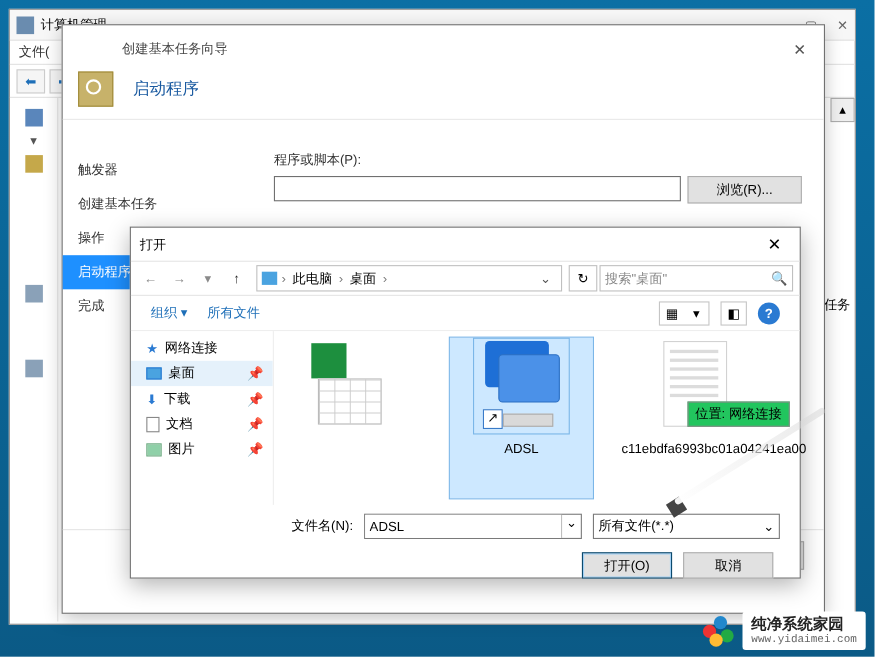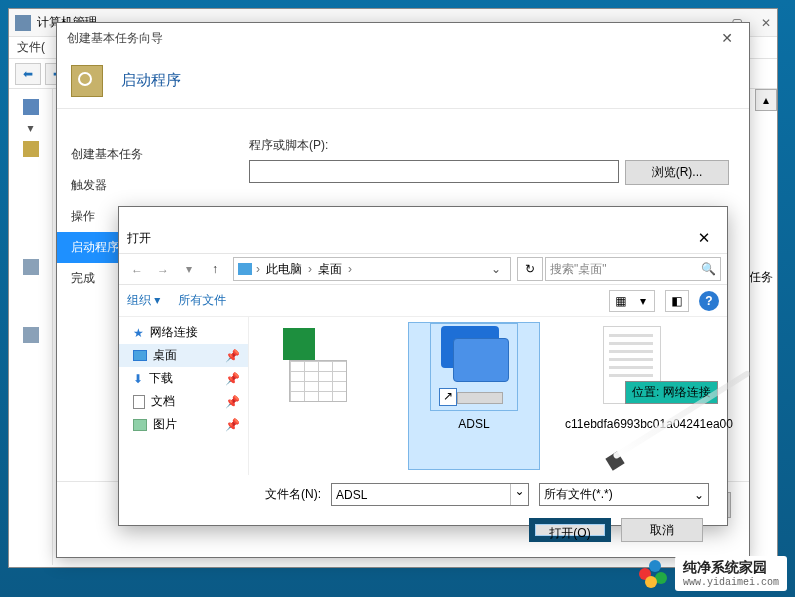--- a/index.html
+++ b/index.html
@@ -13,52 +13,52 @@
   .mgmt-tool { height:30px; padding:2px 6px; display:flex; align-items:center; gap:4px; border-bottom:1px solid #e2e2e2;}
   .arrow-btn { width:26px; height:22px; border:1px solid #ccc; background:#f5f5f5; display:flex; align-items:center; justify-content:center; color:#1e6fb8;}
   .mgmt-body { display:flex; height:calc(100% - 82px);}
   .mgmt-tree { width:44px; border-right:1px solid #e5e5e5; padding:4px 2px;}
   .tree-ico { width:16px; height:16px; margin:6px auto; display:block; }
   .mgmt-right-pane { width:36px; border-left:1px solid #e5e5e5; position:relative;}
   .mgmt-right-pane .lbl { position:absolute; right:4px; top:180px; writing-mode:horizontal-tb;}
   .up-btn { position:absolute; top:0; right:0; width:22px; height:22px; border:1px solid #adadad; background:#efefef; display:flex; align-items:center; justify-content:center;}
   
   .wizard { position:absolute; left:56px; top:22px; width:694px; height:536px; background:#fff; border:1px solid #717171; box-shadow:0 4px 16px rgba(0,0,0,.25);}
-  .wiz-title { height:30px; display:flex; align-items:center; padding:0 10px; color:#444;}
+  .wiz-title { height:30px; display:flex; align-items:flex-end; padding:0 10px; color:#444;margin-left:44px;}
   .wiz-title .x { margin-left:auto; font-size:14px; color:#555; width:24px; text-align:center; }
   .wiz-header { height:56px; border-bottom:1px solid #e8e8e8; display:flex; align-items:center; padding:2px 14px;}
   .wiz-header .hicon { width:32px; height:32px; background:#c7b26a; border:1px solid #a08a3a; margin-right:18px; position:relative;}
   .wiz-header .hicon::after{content:""; position:absolute; left:6px; top:6px; width:10px;height:10px;border:2px solid #fff; border-radius:50%;}
   .wiz-header h1 { font-size:15px; color:#1a5aa0; font-weight:400; margin:0;}
   .wiz-body { display:flex; height:372px; }
   .wiz-side { width:168px; padding:30px 0 0 0; }
   .wiz-side .item { padding:7px 14px; color:#333; }
   .wiz-side .item.sel { background:#1e90ff; color:#fff; }
   .wiz-main { flex:1; padding:28px 20px 10px 24px; position:relative;}
   .wiz-main label { display:block; margin-bottom:6px; color:#333;}
   .wiz-row { display:flex; gap:6px; }
   .wiz-row input[type=text] { flex:1; height:23px; border:1px solid #707070; padding:2px 4px;}
   .browse-btn { width:104px; height:25px; background:#e1e1e1; border:1px solid #adadad;}
   .wiz-footer { height:46px; border-top:1px solid #e5e5e5; display:flex; align-items:center; justify-content:flex-end; padding:0 18px; gap:8px;}
   .wiz-btn { width:90px; height:26px; border:1px solid #adadad; background:#e1e1e1;}
   .wiz-btn.disabled { color:#a0a0a0; }
   
   .open-dlg { position:absolute; left:118px; top:206px; width:610px; height:320px; background:#fff; border:1px solid #707070; box-shadow:0 6px 20px rgba(0,0,0,.3);}
-  .open-title { height:30px; display:flex; align-items:center; padding:0 8px;margin-top:16px; }
+  .open-title { height:30px; display:flex; align-items:center; padding:0 8px; }
   .open-title .x { margin-left:auto; font-size:15px; width:30px; text-align:center;}
   .open-nav { height:32px; border-top:1px solid #e5e5e5; border-bottom:1px solid #e5e5e5; display:flex; align-items:center; padding:0 6px; gap:2px;}
   .nav-ico { width:24px; height:24px; display:flex; align-items:center; justify-content:center; color:#8a8a8a;}
   .nav-ico.active { color:#2b2b2b;}
   .addr-bar { flex:1; height:24px; border:1px solid #c0c0c0; display:flex; align-items:center; padding:0 4px; gap:4px; margin:0 4px;}
   .addr-bar .seg { padding:0 2px;}
   .addr-bar .chev { color:#7a7a7a;}
   .addr-drop { width:20px; color:#565656; text-align:center;}
   .refresh { width:26px; height:24px; border:1px solid #c0c0c0; display:flex;align-items:center;justify-content:center;}
   .search-box { width:176px; height:24px; border:1px solid #c0c0c0; display:flex; align-items:center; padding:0 4px; color:#888; gap:6px;}
-  .open-toolbar { height:32px; display:flex; align-items:center; padding:0 8px; gap:18px; border-bottom:1px solid #eee;}
+  .open-toolbar { height:32px; display:flex; align-items:center; padding:0 18px; gap:18px; border-bottom:1px solid #eee;}
   .tb-link { color:#1e6fb8; }
   .tb-right { margin-left:auto; display:flex; align-items:center; gap:10px;}
   .view-split { display:flex; align-items:center; border:1px solid #c5c5c5; height:22px;}
   .view-split span{ width:22px; text-align:center;}
   .help-ico { width:20px;height:20px;border-radius:50%;background:#2a7ad2;color:#fff;display:flex;align-items:center;justify-content:center;font-weight:bold;}
   .open-body { display:flex; height:158px; }
   .open-tree { width:130px; border-right:1px solid #eee; padding:4px 0; overflow:hidden;}
   .ot-item { display:flex; align-items:center; gap:6px; padding:3px 8px 3px 14px; }
   .ot-item.sel { background:#e5f1fb;}
   .pin { margin-left:auto; color:#9a9a9a;}
@@ -71,32 +71,32 @@
   .excel-ico { background:linear-gradient(#fff,#fff); }
   .excel-ico::before{content:"";position:absolute;left:8px;top:4px;width:32px;height:32px;background:#1d8f3e;}
   .excel-ico::after{content:"";position:absolute;left:14px;top:36px;width:56px;height:40px;background:#fff;border:1px solid #bbb;
       background-image:linear-gradient(#ccc 1px,transparent 1px),linear-gradient(90deg,#ccc 1px,transparent 1px);background-size:14px 10px;}
   .adsl-ico::before{content:"";position:absolute;left:10px;top:2px;width:58px;height:42px;background:#1e6fd6;border-radius:4px;}
   .adsl-ico::after{content:"";position:absolute;left:22px;top:14px;width:54px;height:42px;background:#4b91e8;border-radius:4px;border:1px solid #2b6fc2;}
   .adsl-ico .base{position:absolute;left:26px;bottom:6px;width:46px;height:12px;background:#d9d9d9;border:1px solid #aaa;}
   .adsl-ico .sc{position:absolute;left:8px;bottom:4px;width:18px;height:18px;background:#fff;border:1px solid #3a7bc8;}
   .txt-ico::before{content:"";position:absolute;left:16px;top:2px;width:56px;height:76px;background:#fff;border:1px solid #d2d2d2;}
   .txt-ico::after{content:"";position:absolute;left:22px;top:10px;width:44px;height:3px;background:#dcdcdc;box-shadow:0 8px #dcdcdc,0 16px #dcdcdc,0 24px #dcdcdc,0 32px #dcdcdc,0 40px #dcdcdc;}
-  .tooltip { position:absolute; left:376px; top:64px; background:#14b8a6; border:1px solid #8a8a8a; padding:2px 6px; font-size:12px; z-index:5; white-space:nowrap;text-align:center;}
+  .tooltip { position:absolute; left:376px; top:64px; background:#22c55e; border:1px solid #8a8a8a; padding:2px 6px; font-size:12px; z-index:5; white-space:nowrap;text-align:center;}
   .open-footer { padding:8px 12px 10px 116px; }
   .of-row1 { display:flex; align-items:center; gap:10px; }
   .of-row1 .lbl { width:86px; text-align:right;}
   .combo { display:flex; border:1px solid #7a7a7a; height:23px; width:198px;}
   .combo input{ border:0; flex:1; padding:0 4px; outline:none;}
   .combo .dd { width:18px; border-left:1px solid #bfbfbf; text-align:center;}
   .filter { border:1px solid #7a7a7a; height:23px; width:170px; display:flex; align-items:center; padding:0 4px;}
   .filter .dd{margin-left:auto;}
   .of-row2 { display:flex; gap:10px; margin-top:12px; justify-content:flex-start; padding-left:294px;}
   .dlg-btn { width:82px; height:24px; border:1px solid #adadad; background:#e1e1e1;}
-  .dlg-btn.primary { border:6px solid #0c4a6e; box-shadow:inset 0 0 0 1px #a2d0f4;}
+  .dlg-btn.primary { border:1px solid #0c4a6e; box-shadow:inset 0 0 0 1px #a2d0f4;}
   
   .pen-pointer { position:absolute; left:614px; top:454px; width:140px; height:100px; pointer-events:none; z-index:50;}
   .pen-pointer .line { position:absolute; width:160px; height:6px; background:linear-gradient(90deg,rgba(255,255,255,.95),rgba(200,200,200,.4)); transform:rotate(-32deg); transform-origin:left center; border-radius:3px;}
   .pen-pointer .tip { position:absolute; left:-6px; top:0; width:14px;height:14px;background:#444; transform:rotate(-32deg);}
   
   .watermark { position:absolute; right:8px; bottom:6px; display:flex; align-items:center; gap:8px; z-index:60;}
   .wm-logo { width:28px;height:28px; position:relative;}
   .wm-logo span{position:absolute;width:12px;height:12px;border-radius:50%;}
   .wm-logo .c1{background:#e33;left:0;top:8px;}
   .wm-logo .c2{background:#28c;left:10px;top:0;}
@@ -153,22 +153,22 @@
   <div class="wiz-title">
     <span>创建基本任务向导</span>
     <span class="x">✕</span>
   </div>
   <div class="wiz-header">
     <div class="hicon"></div>
     <h1>启动程序</h1>
   </div>
   <div class="wiz-body">
     <div class="wiz-side">
+      <div class="item">触发器</div>
       <div class="item">创建基本任务</div>
-      <div class="item">触发器</div>
       <div class="item">操作</div>
       <div class="item sel">启动程序</div>
       <div class="item">完成</div>
     </div>
     <div class="wiz-main">
       <label>程序或脚本(P):</label>
       <div class="wiz-row">
         <input type="text" style="">
         <button class="browse-btn">浏览(R)...</button>
       </div>

